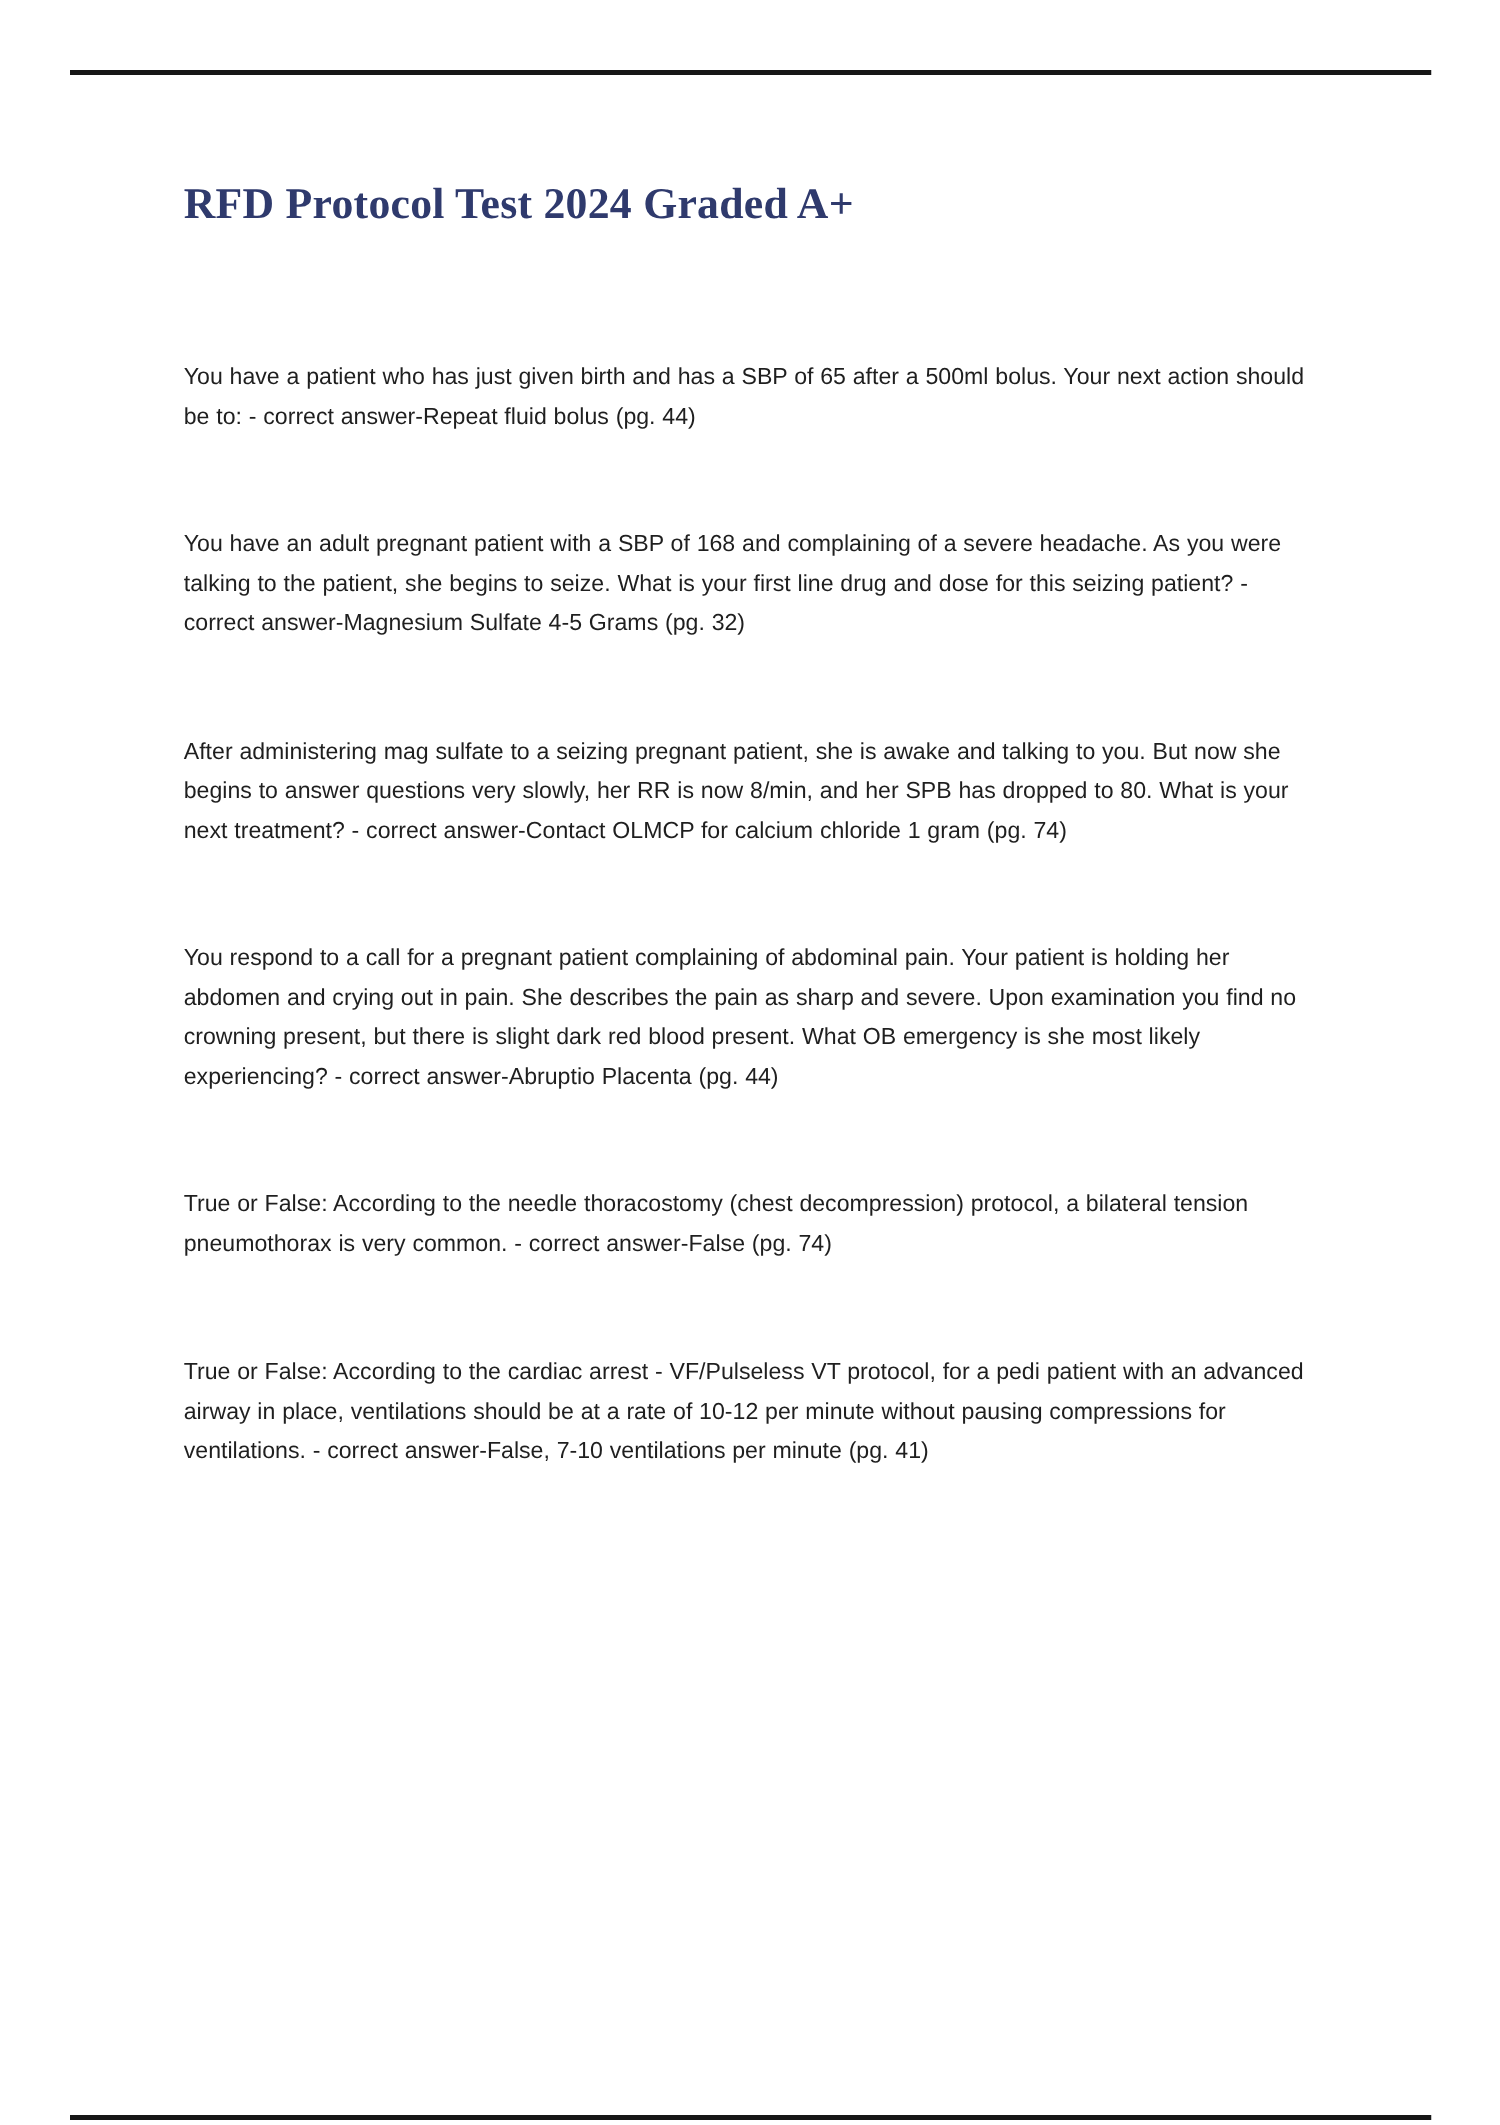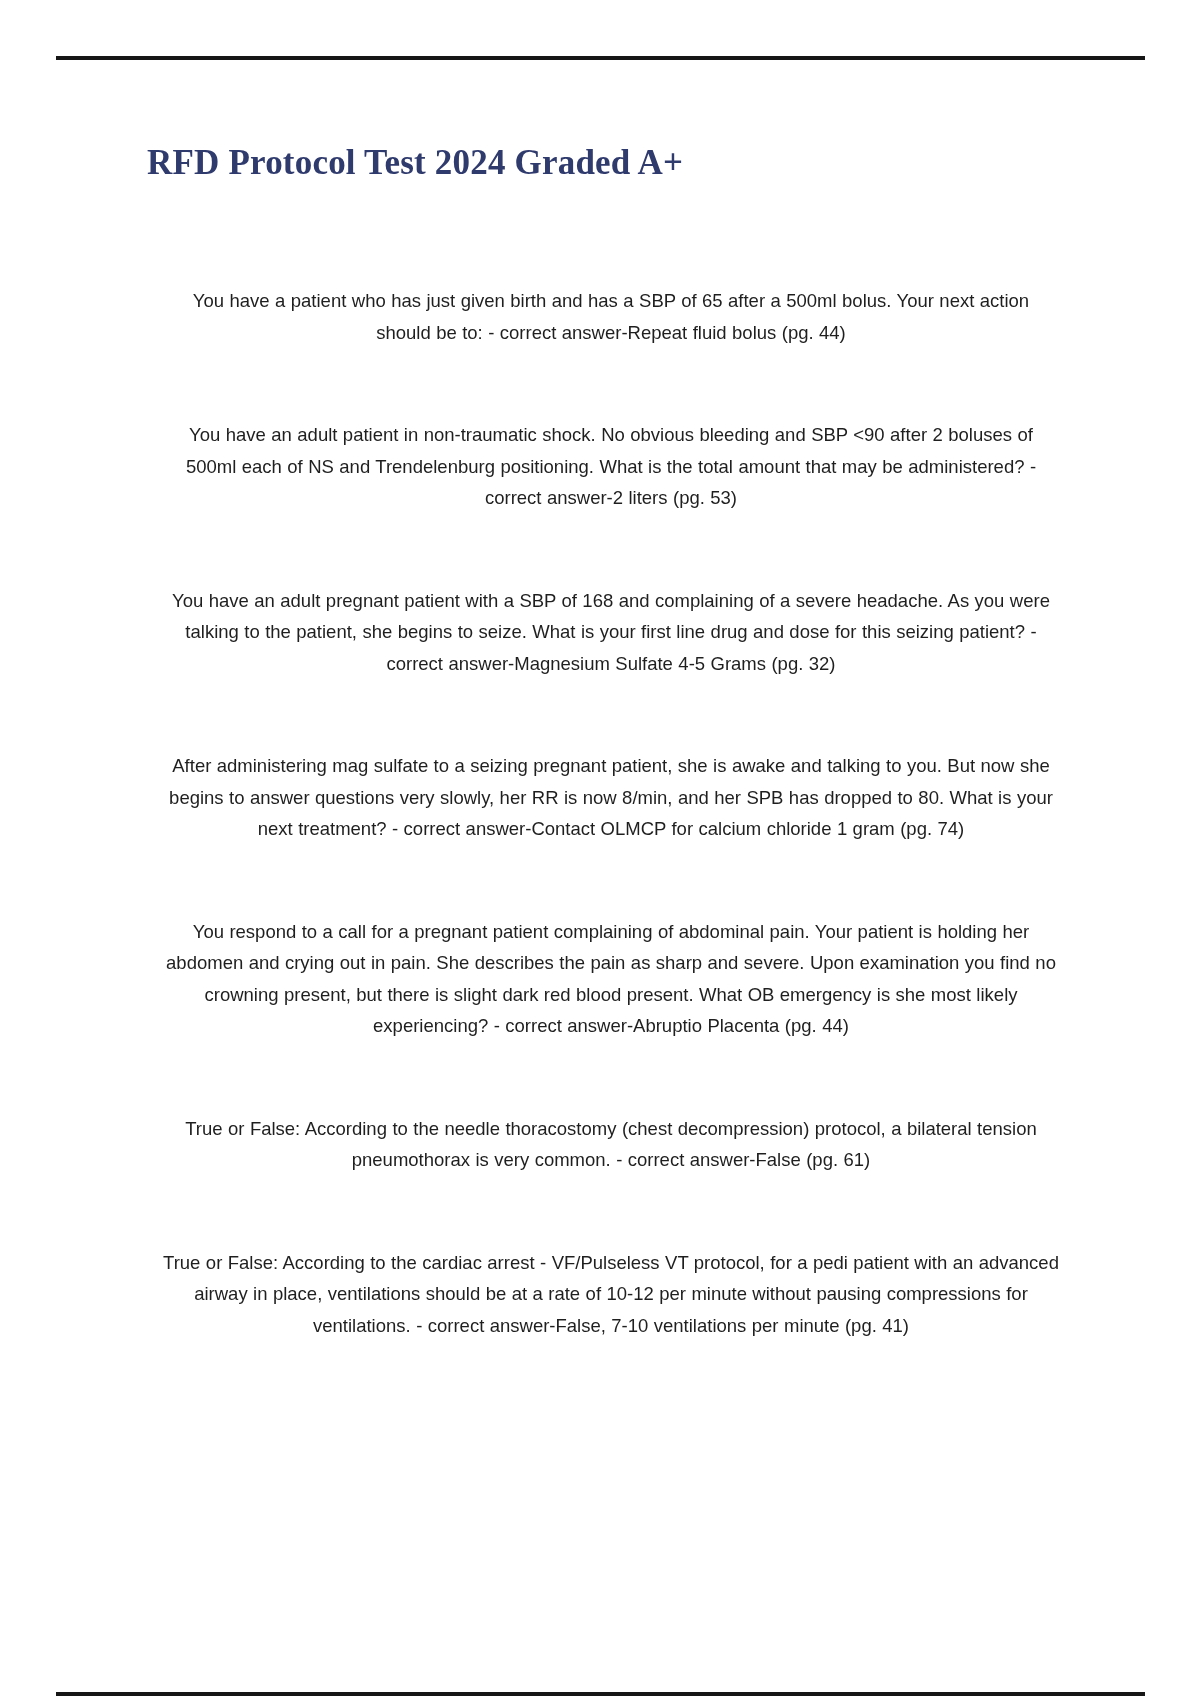--- a/index.html
+++ b/index.html
@@ -43,45 +43,43 @@
     color: #2f3a6d;
     letter-spacing: 0.2px;
   }
   .qa-list {
     position: absolute;
     top: 285px;
     left: 0;
     width: 912px;
   }
   .qa-item {
-    margin: 0 0 71px 16px;
+    margin: 0 0 71px 0;
     font-size: 18.5px;
     line-height: 31.5px;
     color: #1f1f1f;
     word-spacing: 0.3px;
-    text-align: center;
   }
   .qa-item:last-child { margin-bottom: 0; }
 </style>
 </head>
 <body>
 
 <div class="page">
 
   <div class="rule rule-top"></div>
 
   <div class="content">
     <h1 class="doc-title">RFD Protocol Test 2024 Graded A+</h1>
 
     <div class="qa-list">
       <p class="qa-item">You have a patient who has just given birth and has a SBP of 65 after a 500ml bolus. Your next action should be to: - correct answer-Repeat fluid bolus (pg. 44)</p>
-      <p class="qa-item">You have an adult patient in non-traumatic shock. No obvious bleeding and SBP &lt;90 after 2 boluses of 500ml each of NS and Trendelenburg positioning. What is the total amount that may be administered? - correct answer-2 liters (pg. 53)</p>
       <p class="qa-item">You have an adult pregnant patient with a SBP of 168 and complaining of a severe headache. As you were talking to the patient, she begins to seize. What is your first line drug and dose for this seizing patient? - correct answer-Magnesium Sulfate 4-5 Grams (pg. 32)</p>
       <p class="qa-item">After administering mag sulfate to a seizing pregnant patient, she is awake and talking to you. But now she begins to answer questions very slowly, her RR is now 8/min, and her SPB has dropped to 80. What is your next treatment? - correct answer-Contact OLMCP for calcium chloride 1 gram (pg. 74)</p>
       <p class="qa-item">You respond to a call for a pregnant patient complaining of abdominal pain. Your patient is holding her abdomen and crying out in pain. She describes the pain as sharp and severe. Upon examination you find no crowning present, but there is slight dark red blood present. What OB emergency is she most likely experiencing? - correct answer-Abruptio Placenta (pg. 44)</p>
-      <p class="qa-item">True or False: According to the needle thoracostomy (chest decompression) protocol, a bilateral tension pneumothorax is very common. - correct answer-False (pg. 61)</p>
+      <p class="qa-item">True or False: According to the needle thoracostomy (chest decompression) protocol, a bilateral tension pneumothorax is very common. - correct answer-False (pg. 74)</p>
       <p class="qa-item">True or False: According to the cardiac arrest - VF/Pulseless VT protocol, for a pedi patient with an advanced airway in place, ventilations should be at a rate of 10-12 per minute without pausing compressions for ventilations. - correct answer-False, 7-10 ventilations per minute (pg. 41)</p>
     </div>
   </div>
 
   <div class="rule rule-bottom"></div>
 
 </div>
 
 </body></html>

